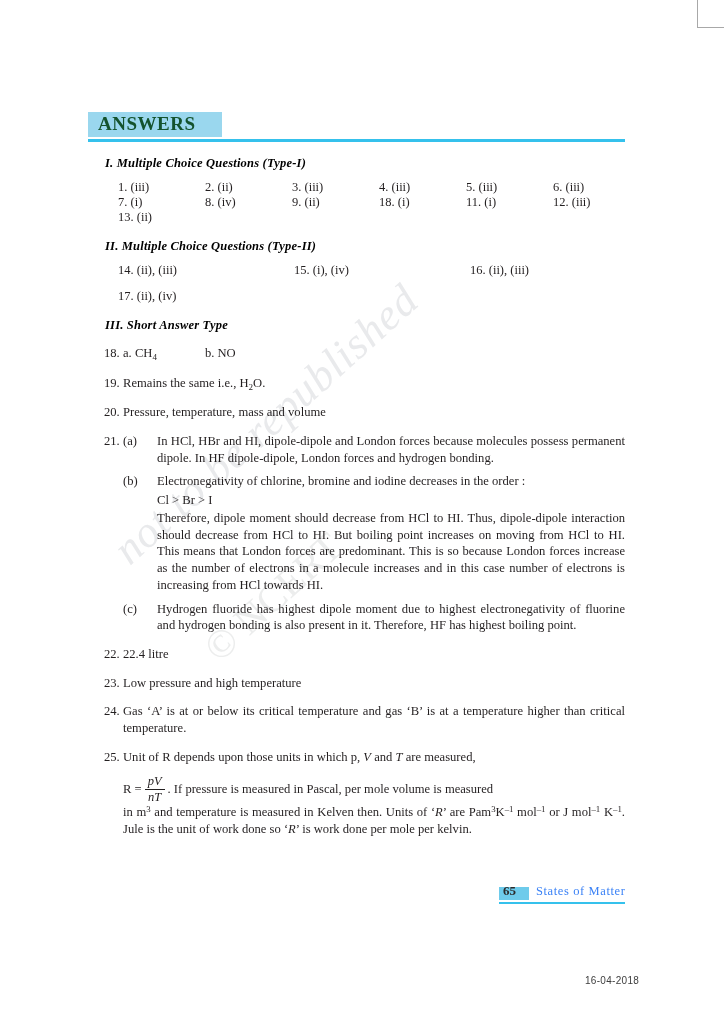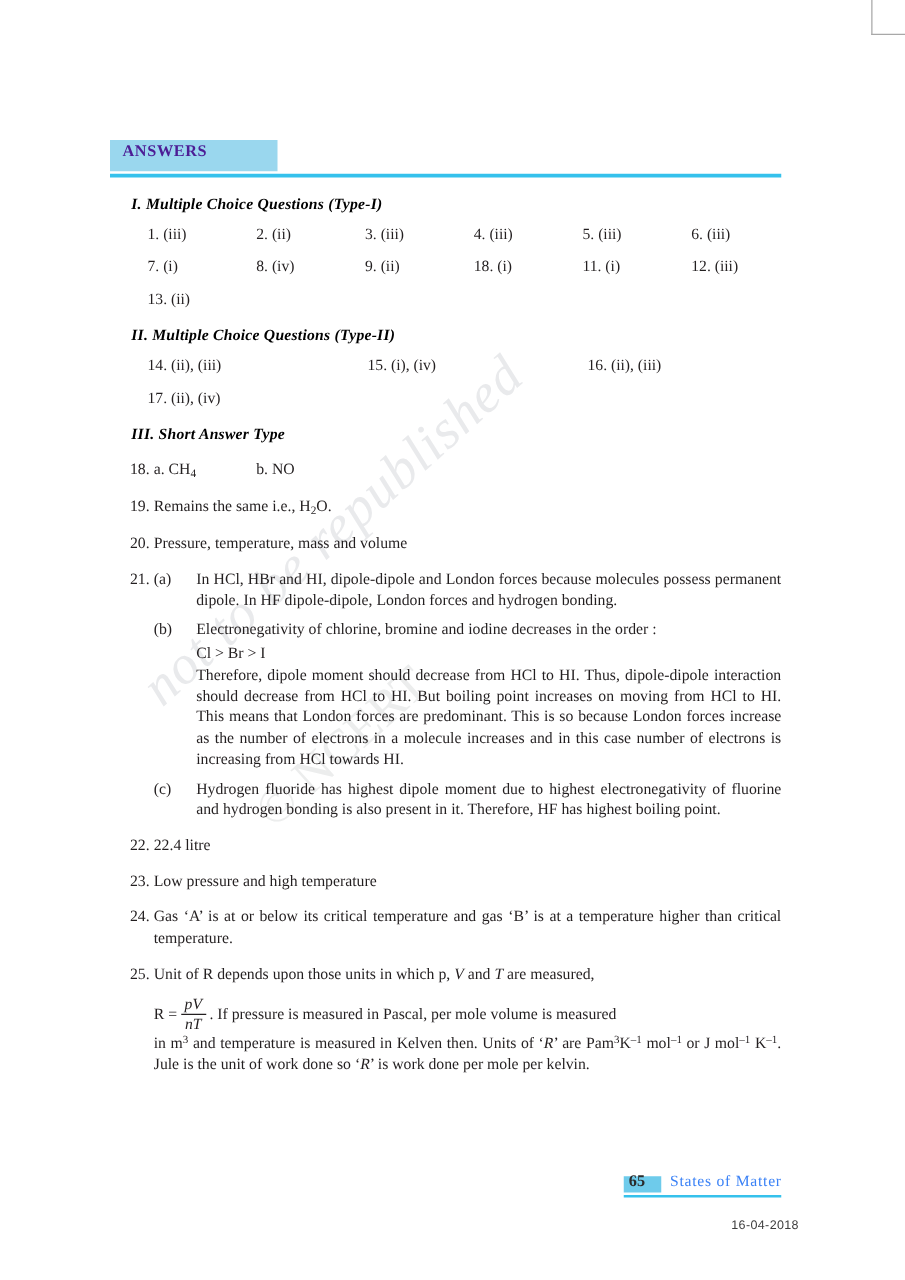--- a/index.html
+++ b/index.html
@@ -91,23 +91,23 @@
     width: 134px;
     height: 25px;
     background: #9ad7ee;
   }
   .answers-title {
     position: absolute;
     left: 10px;
     top: 1px;
     font-family: "Liberation Serif", serif;
     font-weight: bold;
-    font-size: 13px;
+    font-size: 19px;
     letter-spacing: 0.5px;
-    color: #4c1d95;
+    color: #14532d;
   }
   .head-rule {
     width: 537px;
     height: 3px;
     background: #35c1ec;
     margin-top: 1px;
   }
 
   
   .section-title {
@@ -118,21 +118,20 @@
     color: #000000;
     margin: 14px 0 0 17px;
     letter-spacing: 0.2px;
   }
 
   
   .mcq-grid {
     margin: 9px 0 0 30px;
     display: grid;
     grid-template-columns: repeat(6, 87px);
-    row-gap: 11px;
     font-size: 12.5px;
   }
   .mcq-grid-2 {
     margin: 9px 0 0 30px;
     display: grid;
     grid-template-columns: repeat(3, 176px);
     row-gap: 11px;
     font-size: 12.5px;
   }
   .mcq-cell {
@@ -233,21 +232,21 @@
   }
 
   sub { font-size: 0.72em; vertical-align: -0.28em; }
   sup { font-size: 0.70em; vertical-align: 0.42em; }
   .ital { font-style: italic; }
 
   
   .footer {
     position: absolute;
     left: 0;
-    top: 935px;
+    top: 881px;
     width: 724px;
     height: 26px;
     text-align: center;
   }
   .footer-bar {
     position: absolute;
     left: 499px;
     top: 6px;
     width: 30px;
     height: 13px;

